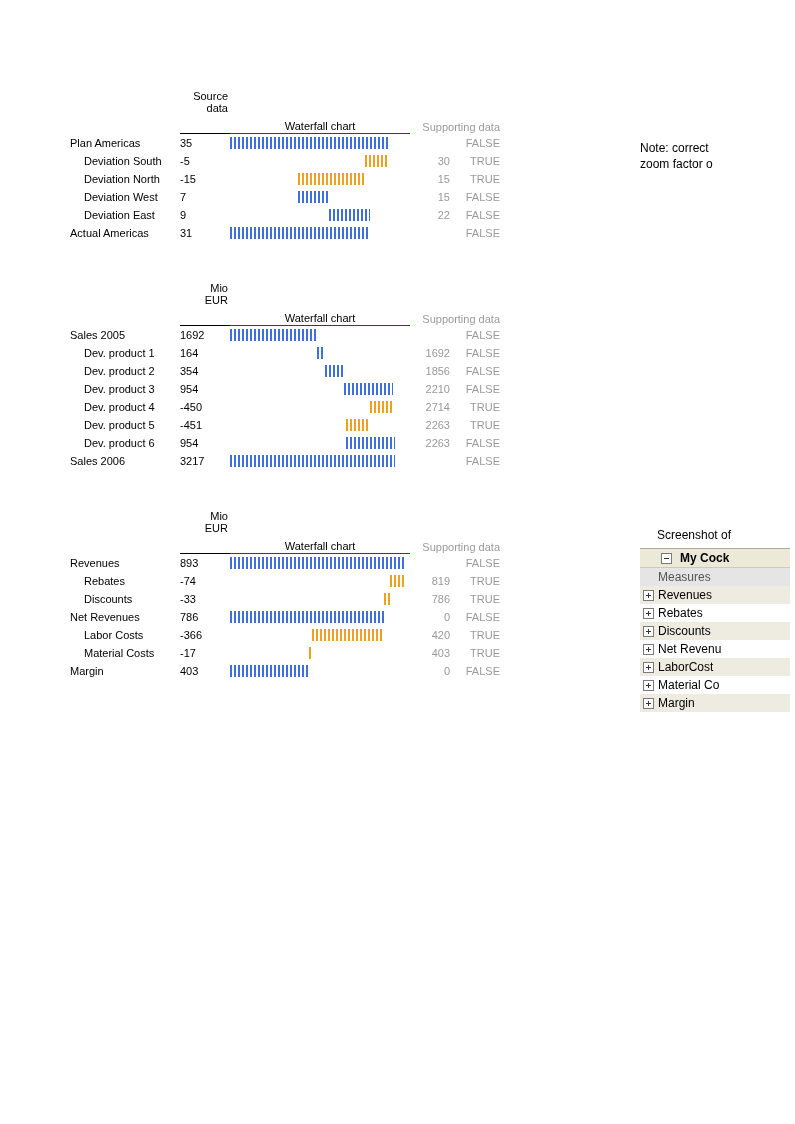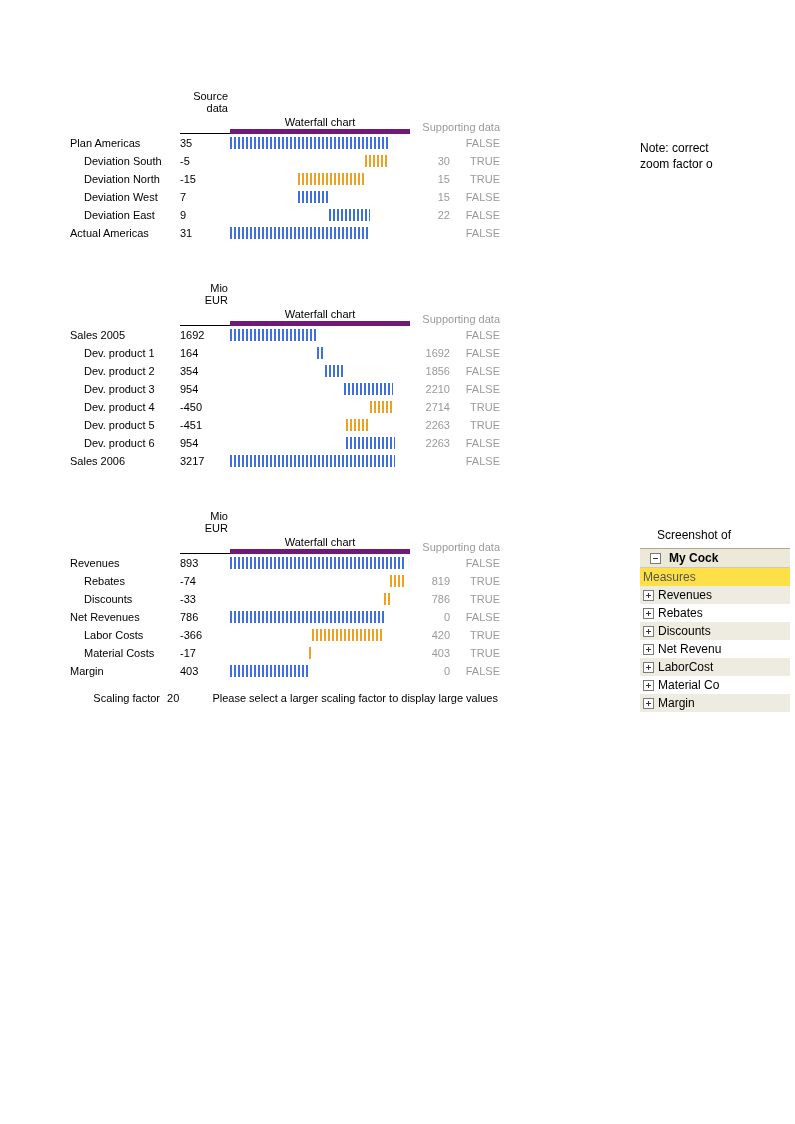--- a/index.html
+++ b/index.html
@@ -2,38 +2,38 @@
 <html><head>
 <meta charset="utf-8">
 <style>
   html,body{margin:0;padding:0;background:#fff;font-family:Tahoma,Verdana,Arial,sans-serif;font-size:11px;color:#000;}
   .page{position:relative;width:795px;height:1124px;}
   .left{position:absolute;left:70px;top:90px;width:500px;}
   .wf{margin-bottom:40px;}
   .wf .hdr,.wf .row{display:grid;grid-template-columns:110px 50px 180px 40px 50px;align-items:end;}
   .wf .hdr{font-size:11px;}
   .wf .hdr .h1{grid-column:2;text-align:right;padding-right:2px;line-height:12px;border-bottom:1px solid #000;padding-bottom:19px;}
-  .wf .hdr .h2{grid-column:3;text-align:center;border-bottom:5px solid #701a75;padding-bottom:1px;}
+  .wf .hdr .h2{grid-column:3;text-align:center;border-bottom:1px solid #701a75;padding-bottom:1px;}
   .wf .hdr .h3{grid-column:4 / span 2;text-align:right;color:#9a9a9a;padding-bottom:1px;}
   .wf .row{height:18px;align-items:center;font-size:11px;}
   .wf .lbl{white-space:nowrap;}
   .wf .lbl.indent{padding-left:14px;}
   .wf .val{text-align:left;padding-right:2px;}
   .wf .bar{position:relative;height:14px;}
   .wf .sup1{text-align:right;color:#9a9a9a;}
   .wf .sup2{text-align:right;color:#9a9a9a;}
   .wf .footer{margin-top:12px;font-size:11px;}
   .wf .footer .sflab{display:inline-block;width:90px;text-align:right;margin-right:4px;}
   .wf .footer .hint{margin-left:30px;}
   .note{position:absolute;left:640px;top:140px;font-size:12px;line-height:16px;}
   .shot{position:absolute;left:657px;top:528px;font-size:12px;}
   .panel{position:absolute;left:640px;top:548px;width:150px;font-size:12px;line-height:16px;background:#fff;border-top:1px solid #aca899;}
-  .panel .phdr{background:#ece9d8;border-bottom:1px solid #cfcab3;padding:1px 10px;display:flex;align-items:center;}
+  .panel .phdr{background:#ece9d8;border-bottom:1px solid #cfcab3;padding:1px 21px;display:flex;align-items:center;}
   .panel .phdr b{font-weight:bold;margin-left:4px;}
-  .panel .msrs{background:#fde047;padding:1px 3px;color:#555;}
+  .panel .msrs{background:#e5e5e5;padding:1px 18px;color:#555;}
   .panel .prow{padding:1px 3px;border-bottom:0;display:flex;align-items:center;}
   .panel .prow.alt{background:#eeece0;}
   .sqm{display:inline-block;width:9px;height:9px;border:1px solid #7a7a7a;margin-right:4px;position:relative;background:#fff;}
   .sqm::before{content:"";position:absolute;left:2px;top:4px;width:5px;height:1px;background:#333;}
   .sqp::after{content:"";position:absolute;left:4px;top:2px;width:1px;height:5px;background:#333;}
 </style>
 </head>
 <body>
 <div class="page">
 
@@ -243,25 +243,20 @@
     </div>
         <div class="row">
       <div class="lbl">Margin</div>
       <div class="val">403</div>
       <div class="bar">
             <div style="position:absolute;left:0%;width:43.80434782608696%;top:1px;bottom:1px;background:repeating-linear-gradient(90deg,#3e6fde 0,#3e6fde 2px,transparent 2px,transparent 4px);"></div>
           </div>
       <div class="sup1">0</div>
       <div class="sup2">FALSE</div>
     </div>
-        <div class="footer">
-    <span class="sflab">Scaling factor</span>
-    <span>20</span>
-    <span class="hint">Please select a larger scaling factor to display large values</span>
-  </div>
       </div>
     </div>
 
 <div class="note">
   <div>Note: correct</div>
   <div>zoom factor o</div>
 </div>
 
 <div class="shot">Screenshot of</div>
 

